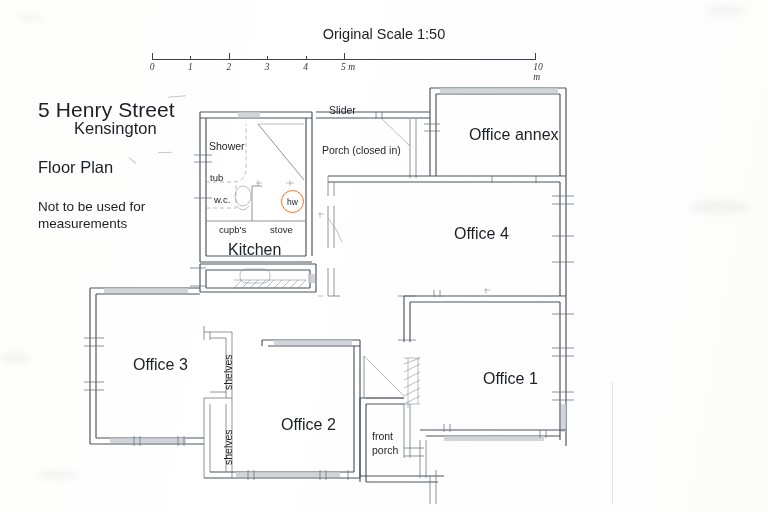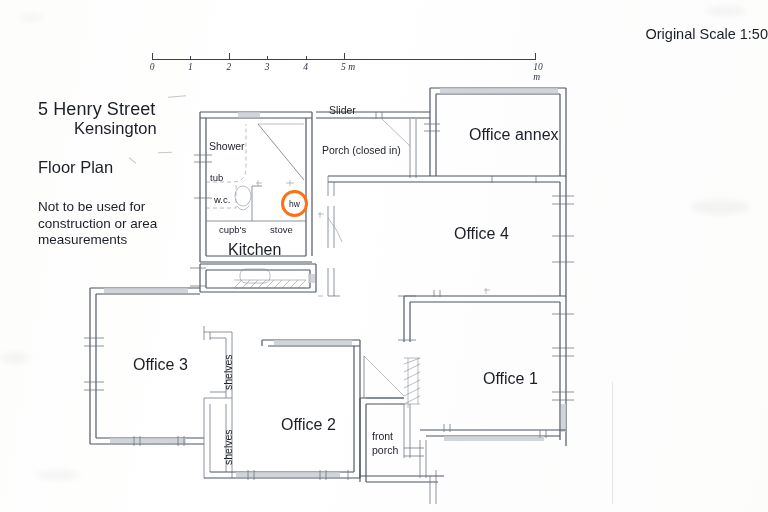--- a/index.html
+++ b/index.html
@@ -17,48 +17,48 @@
   .paper{
     position:absolute;inset:0;
     background:
       linear-gradient(100deg, #fdfdfc 0%, #ffffff 38%, #fdfdfd 70%, #fcfcfb 100%);
   }
   .smudge{position:absolute;border-radius:50%;background:#000;opacity:.035;filter:blur(3px);}
   .scratch{position:absolute;background:#3b4252;opacity:.30;}
 
   
   .titleblock{position:absolute;left:38px;top:100px;width:190px;}
-  .tb-l1{font-size:18px;letter-spacing:.1px;line-height:19px;}
+  .tb-l1{font-size:21px;letter-spacing:.1px;line-height:19px;}
   .tb-l2{font-size:16.5px;line-height:19px;margin-left:36px;}
   .tb-fp{font-size:16.5px;margin-top:20px;}
   .tb-note{font-size:13.5px;line-height:16.5px;margin-top:22px;}
 
   
-  .scaletitle{position:absolute;left:0;right:0;top:26px;text-align:right;font-size:14.5px;}
+  .scaletitle{position:absolute;left:0;right:0;top:26px;text-align:center;font-size:14.5px;}
   .scalewrap{position:absolute;left:152px;top:50px;width:384px;height:26px;}
   .sline{position:absolute;left:0;top:9px;width:100%;height:1px;background:#3a4150;}
   .stick{position:absolute;top:3px;width:1px;height:7px;background:#3a4150;}
   .stickmid{position:absolute;top:6px;width:1px;height:4px;background:#3a4150;}
   .slab{position:absolute;top:12px;transform:translateX(-50%);font-size:9.5px;color:#2f3642;
         font-family:"Liberation Serif", serif;font-style:italic;}
 
   
   #plan{position:absolute;left:0;top:0;width:768px;height:512px;}
   #plan .w{stroke:#4a5260;fill:none;}
   #plan .wall{stroke-width:1.15;}
   #plan .thin{stroke-width:.75;stroke:#69707c;}
   #plan .hair{stroke-width:.55;stroke:#818894;}
   #plan .fill{fill:#c9ccd2;stroke:none;opacity:.85;}
 
   
   .rl{position:absolute;font-size:16px;color:#1b1f26;white-space:nowrap;}
   .rl.sm{font-size:10.5px;}
   .rl.xs{font-size:9.5px;}
   .vert{transform:rotate(-90deg);transform-origin:left top;}
-  .hw{position:absolute;width:21px;height:21px;border:3px solid #f97316;border-radius:50%;
+  .hw{position:absolute;width:21px;height:21px;border:1px solid #f97316;border-radius:50%;
       font-size:8.5px;display:flex;align-items:center;justify-content:center;color:#1b1f26;}
 </style>
 </head>
 <body>
 
 <div id="page">
 
   <div class="paper"></div>
 
   <div class="smudge" style="left:18px;top:14px;width:26px;height:7px;"></div>
@@ -89,21 +89,20 @@
     <div class="slab" style="left:196px;">5 m</div>
     <div class="slab" style="left:386px;">10 m</div>
   </div>
 
   <div class="titleblock">
     <div class="tb-l1">5 Henry Street</div>
     <div class="tb-l2">Kensington</div>
     <div class="tb-fp">Floor Plan</div>
     <div class="tb-note">
       <div>Not to be used for</div>
-      <div>construction or area</div>
       <div>measurements</div>
     </div>
   </div>
 
   <svg id="plan" viewBox="0 0 768 512" xmlns="http://www.w3.org/2000/svg">
 
     <g class="w wall">
 
       <path d="M200 112 H312"></path>
       <path d="M200 118 H312"></path>

